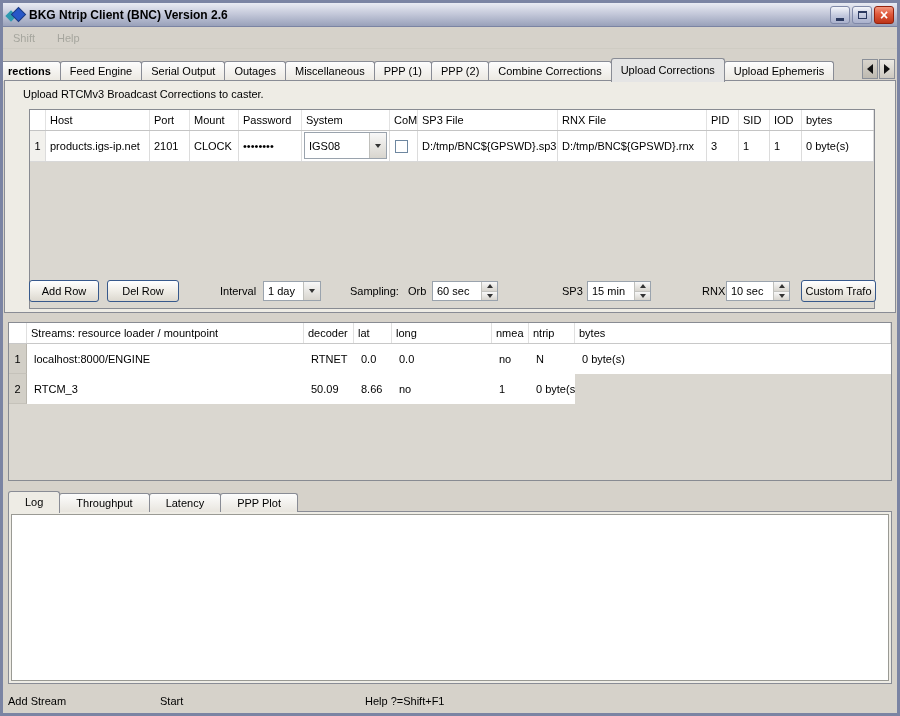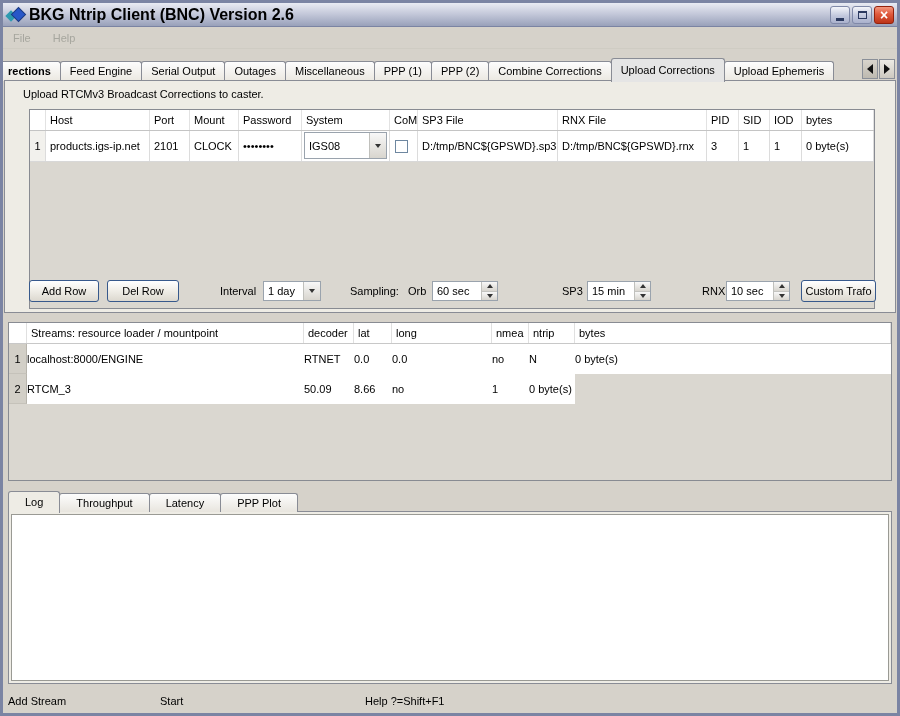--- a/index.html
+++ b/index.html
@@ -12,21 +12,21 @@
   
   .titlebar { position:absolute; left:0; top:0; right:0; height:24px;
               background:linear-gradient(#e9ebf3 0%, #c6cadb 45%, #99a1ba 100%);
               border-bottom:1px solid #7b84a3;
               display:flex; align-items:center; padding:0 3px; }
   .app-icon { position:relative; width:18px; height:16px; flex:0 0 18px; }
   .app-icon .d1 { position:absolute; left:1px; top:5px; width:8px; height:8px;
                   background:#2e9bb0; transform:rotate(45deg); }
   .app-icon .d2 { position:absolute; left:8px; top:3px; width:9px; height:9px;
                   background:#2857c8; transform:rotate(45deg); box-shadow:0 0 0 1px #1a3a80; }
-  .title-text { font-weight:bold; font-size:16px; margin-left:5px; flex:1;
+  .title-text { font-weight:bold; font-size:12px; margin-left:5px; flex:1;
                 white-space:nowrap; overflow:hidden; }
   .win-btn { width:20px; height:18px; margin-left:2px; border-radius:3px;
              border:1px solid #8089a8; background:linear-gradient(#f4f5fa,#c2c8dd 55%,#aab1cc);
              display:flex; align-items:center; justify-content:center; }
   .glyph-min { width:8px; height:3px; background:#2c3a60; margin-top:9px; }
   .glyph-max { width:9px; height:8px; border:1px solid #2c3a60; border-top-width:2px; }
   .win-btn.close { background:linear-gradient(#f2977e,#e0593c 45%,#bc3317);
                    border-color:#93210c; }
   .glyph-close { color:#fff; font-weight:bold; font-size:14px; line-height:14px; }
 
@@ -98,21 +98,21 @@
 
   
   .streams { position:absolute; left:5px; top:319px; width:884px; height:159px;
              border:1px solid #888b92; background:#dad7d0; overflow:hidden;
              --scols:18px 277px 50px 38px 100px 37px 46px 1fr; }
   .shrow { display:grid; grid-template-columns:var(--scols); height:21px;
            background:#fff; border-bottom:1px solid #c8c8c8; }
   .shcell { border-right:1px solid #e0e0e0; padding-left:4px; line-height:20px;
             white-space:nowrap; overflow:hidden; }
   .srow { display:grid; grid-template-columns:var(--scols); height:30px; }
-  .scell { background:#fff; padding-left:0; line-height:30px; white-space:nowrap; overflow:hidden; }
+  .scell { background:#fff; padding-left:7px; line-height:30px; white-space:nowrap; overflow:hidden; }
   .scell.gutter { background:#d2cfc7; border-right:1px solid #b8b5ad;
                   border-bottom:1px solid #c5c2ba; text-align:center; padding:0; }
 
   
   .btabs { position:absolute; left:5px; top:487px; height:22px; display:flex;
            align-items:flex-end; z-index:2; }
   .btab { height:19px; line-height:18px; padding:0 16px;
           background:linear-gradient(#fdfdfd,#e8e5de);
           border:1px solid #898c95; border-bottom:none; border-radius:3px 3px 0 0;
           margin-right:-1px; }
@@ -144,21 +144,21 @@
       </span>
     <span class="win-btn">
         <span class="glyph-max"></span>
       </span>
     <span class="win-btn close">
         <span class="glyph-close">×</span>
       </span>
   </div>
 
   <div class="menubar">
-    <span class="menu-item">File</span>
+    <span class="menu-item">Shift</span>
     <span class="menu-item">Help</span>
   </div>
 
   <div class="tabbar">
     <div class="tab first">rections</div>
     <div class="tab">Feed Engine</div>
     <div class="tab">Serial Output</div>
     <div class="tab">Outages</div>
     <div class="tab">Miscellaneous</div>
     <div class="tab">PPP (1)</div>

